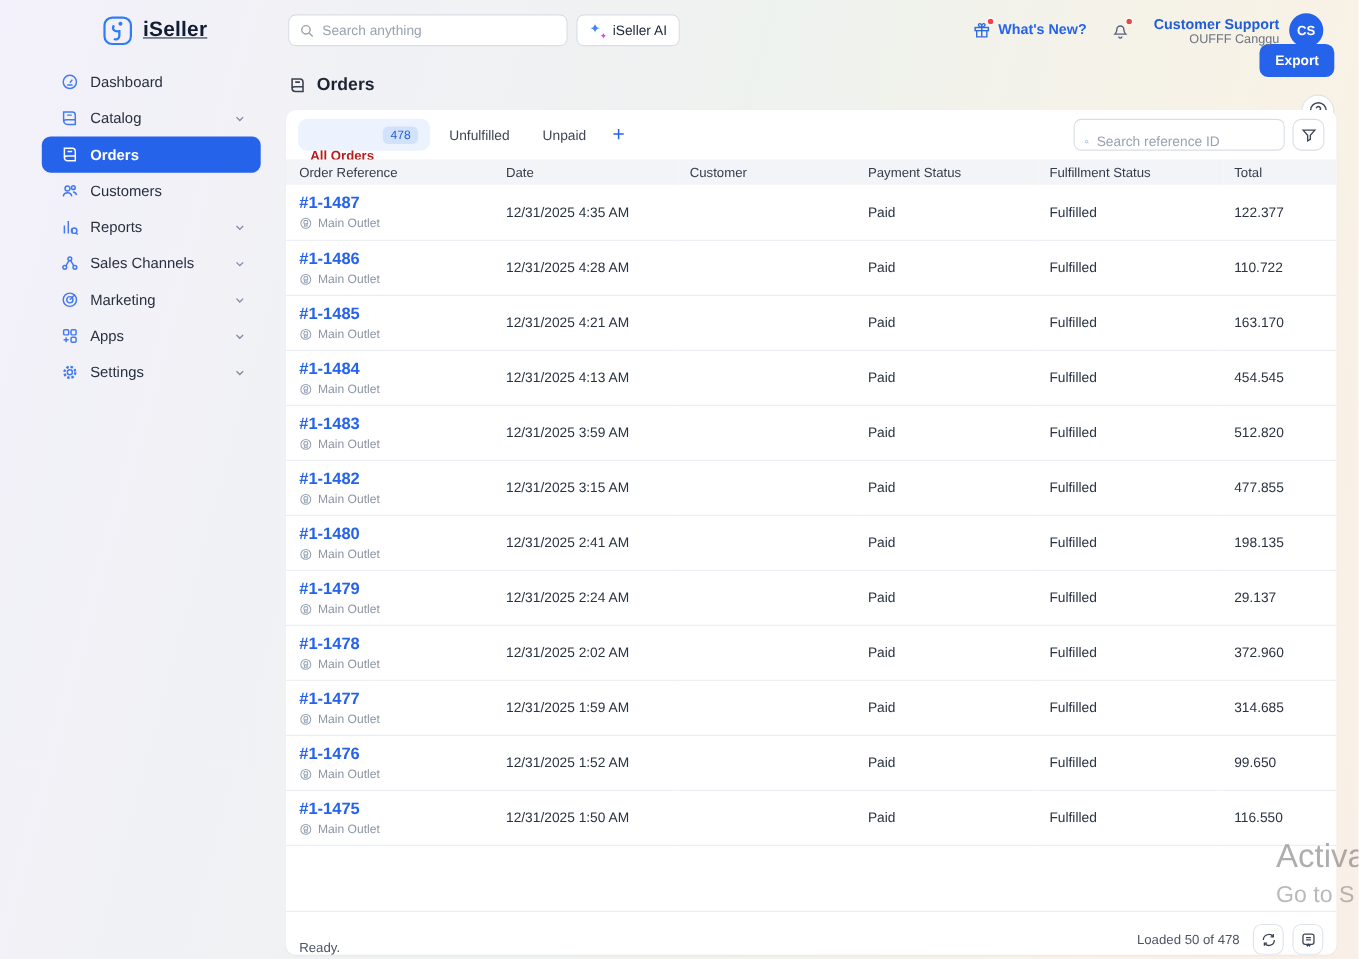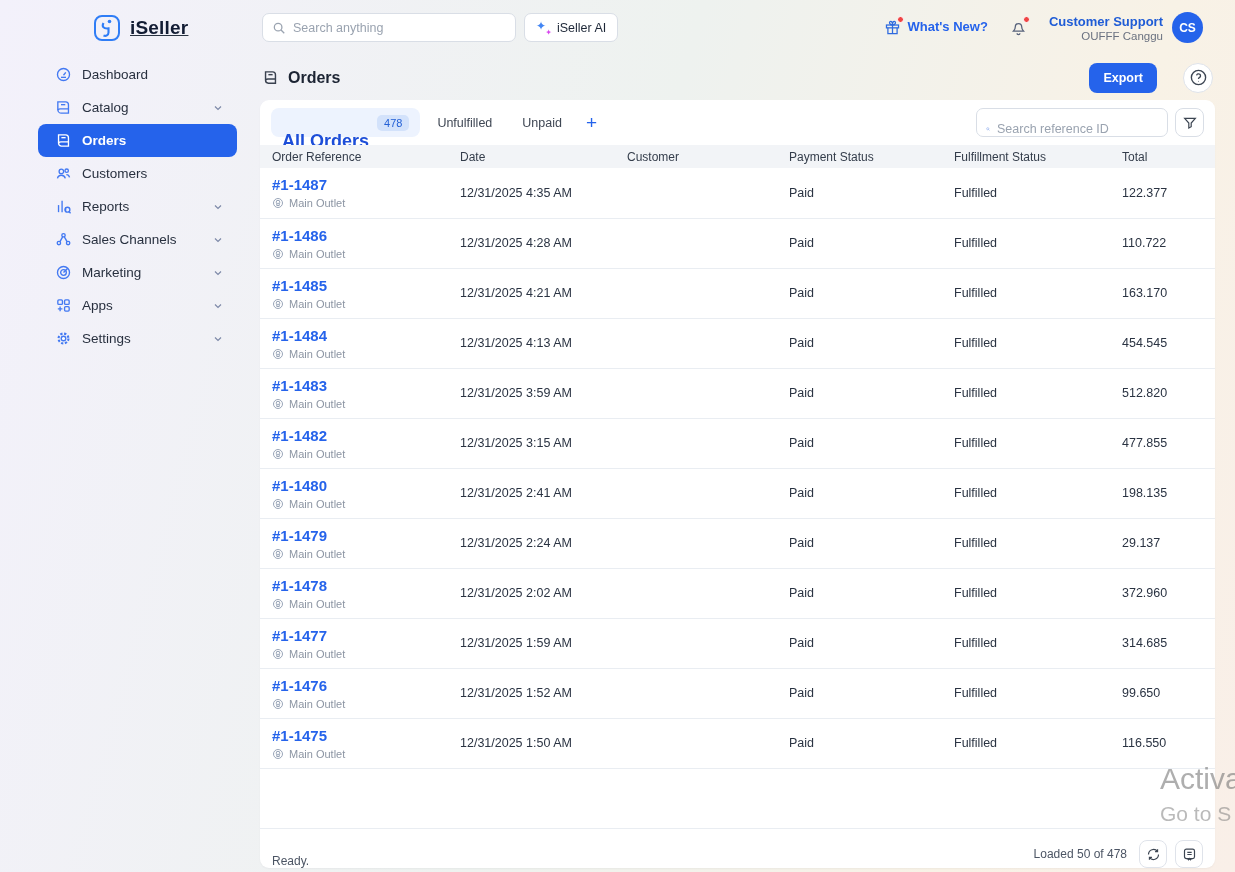--- a/index.html
+++ b/index.html
@@ -41,29 +41,29 @@
   .nav-item .nav-ic { width:17px; height:17px; color:#4379f2; flex:none; }
   .nav-item .nav-label { flex:1; }
   .nav-item .chev { width:12px; height:12px; color:#7d89a8; flex:none; }
   .nav-item.active { background:#2563eb; color:#fff; font-weight:bold; }
   .nav-item.active .nav-ic { color:#fff; }
 
   .main { flex:1; padding:0 20px 4px 5px; display:flex; flex-direction:column; }
   .page-header { height:45px; display:flex; align-items:center; justify-content:space-between; padding:0 2px; }
   .page-title { display:flex; align-items:center; gap:9px; font-size:16px; font-weight:bold; color:#1c2433; }
   .page-title .ti { width:17px; height:17px; color:#39414f; }
-  .header-actions { display:flex; align-items:flex-end; gap:26px; }
+  .header-actions { display:flex; align-items:flex-end; gap:16px;flex-direction:column; }
   .export-btn { background:#2563eb; color:#fff; border:none; border-radius:8px; font-size:12.5px; font-weight:bold; padding:8px 14px; cursor:pointer; font-family:inherit; }
   .help-btn { width:30px; height:30px; border-radius:50%; background:#fff; border:1px solid #dfe3ea; display:flex; align-items:center; justify-content:center; cursor:pointer; color:#3c4552; }
 
   
   .card { background:#fff; border-radius:9px; flex:1; display:flex; flex-direction:column; box-shadow:0 1px 2px rgba(20,30,60,.04); overflow:hidden; }
   .tab-bar { height:45px; flex:none; display:flex; align-items:center; padding:0 11px; gap:4px; }
   .tab-pill { height:29px; display:flex; align-items:center; gap:8px; background:#edf3fe; border-radius:8px; padding:0 11px; cursor:pointer; }
-  .tab-pill .tab-label { color:#1d4ed8; font-size:18px; font-weight:bold;margin-top:37px; }
+  .tab-pill .tab-label { color:#b91c1c; font-size:12px; font-weight:bold;margin-top:37px; }
   .tab-count { background:#d3e2fb; color:#2360d6; border-radius:5px; font-size:11px; padding:2px 7px; }
   .tab { color:#3f4754; font-size:12.5px; padding:0 13px; cursor:pointer; }
   .tab-add { color:#2563eb; font-size:19px; font-weight:400; padding:0 7px; cursor:pointer; }
   .tab-bar-right { margin-left:auto; display:flex; align-items:center; gap:7px; }
   .ref-search { width:192px; height:29px; border:1px solid #d9dee6; border-radius:7px; display:flex; align-items:flex-end; gap:7px; padding:0 9px; background:#fff; }
   .ref-search input { border:none; outline:none; flex:1; font-size:12.5px; font-family:inherit; background:transparent; color:#2a3342; }
   .ref-search input::placeholder { color:#9aa3b0; }
   .filter-btn { width:29px; height:29px; border:1px solid #d9dee6; border-radius:8px; background:#fff; display:flex; align-items:center; justify-content:center; cursor:pointer; color:#3c4552; }
 
   table { width:100%; border-collapse:collapse; table-layout:fixed; }

